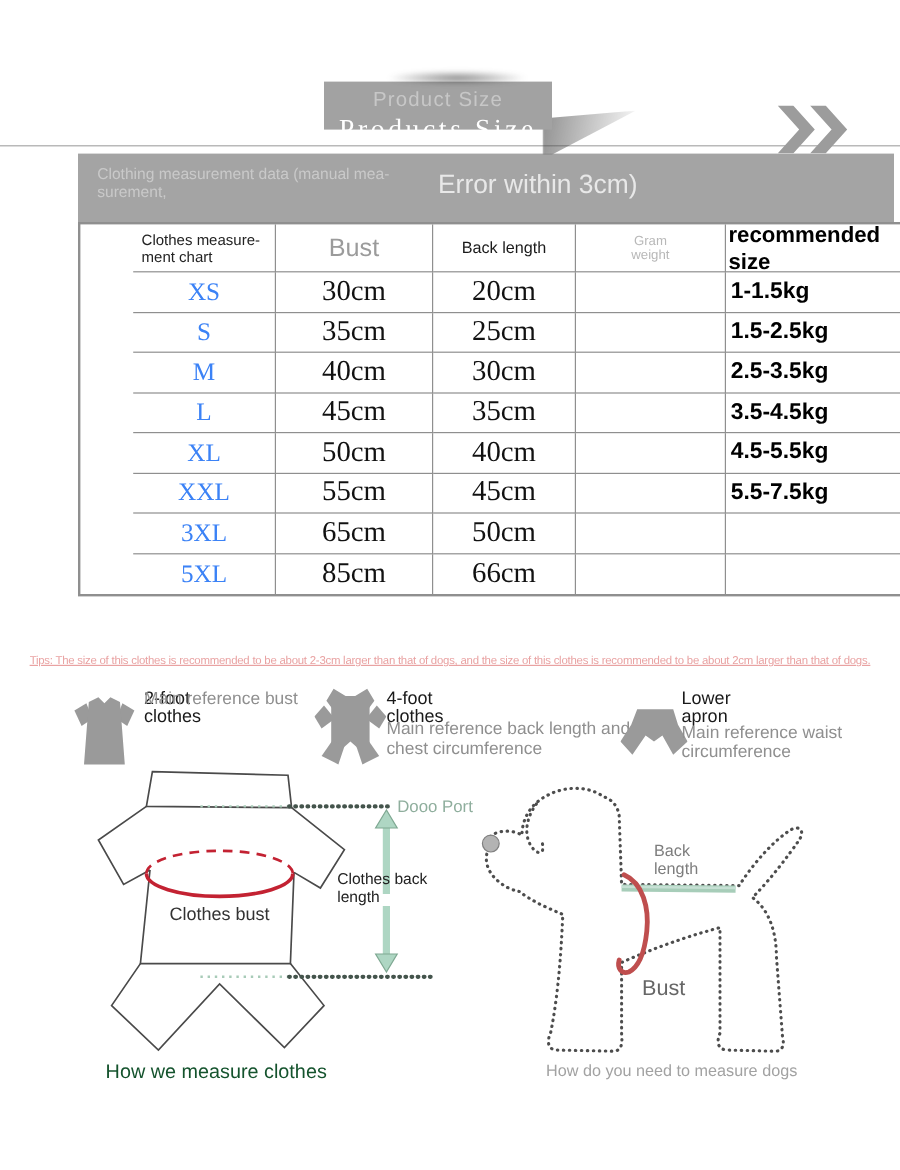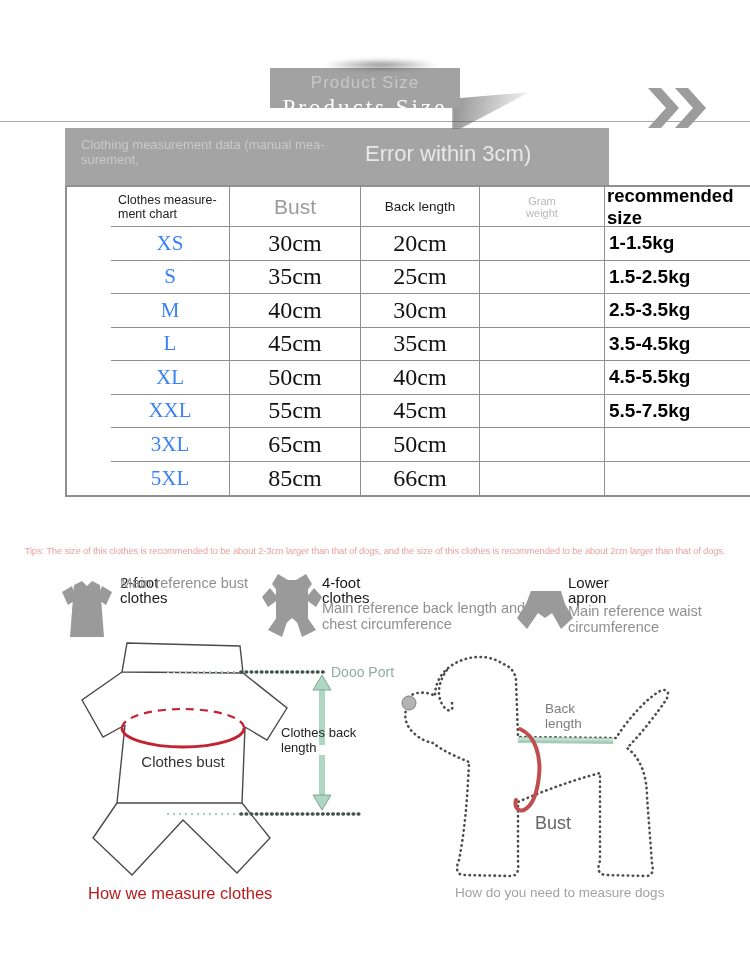--- a/index.html
+++ b/index.html
@@ -16,21 +16,21 @@
   .banner-title{margin-top:2px;font-family:"Liberation Serif",serif;font-size:23px;color:#ffffff;letter-spacing:3px;}
   .banner-smudge{left:322px;top:59px;width:118px;height:12px;z-index:4;
       background:radial-gradient(ellipse at center, rgba(40,40,40,.55), rgba(40,40,40,0) 70%);filter:blur(2px);}
   .banner-shadow{left:452px;top:92px;width:78px;height:37px;z-index:2;
       background:linear-gradient(100deg, rgba(70,70,70,.6), rgba(150,150,150,.03));
       clip-path:polygon(0 18%, 100% 0, 10% 100%, 0 100%);filter:blur(1px);}
 
   .chevrons{left:648px;top:88px;width:62px;height:40px;}
 
   
-  .thead-bar{left:65px;top:128px;width:544px;height:57px;background:#a4a4a4;}
+  .thead-bar{left:65px;top:128px;width:680px;height:57px;background:#a4a4a4;}
   .thead-small{position:absolute;left:16px;top:9px;width:260px;font-size:13px;line-height:15px;
       color:#c9c9c9;white-space:pre-line;}
   .thead-big{position:absolute;left:300px;top:13px;font-size:22px;color:#e8e8e8;}
 
   
   .size-table{left:65px;top:185px;width:660px;border:2px solid #8f8f8f;background:#fff;padding-left:44px;}
   .trow{display:grid;grid-template-columns:119px 131px 119px 125px 160px;}
   .trow > div{border-right:1.5px solid #8f8f8f;border-bottom:1.5px solid #8f8f8f;
       display:flex;align-items:center;justify-content:center;box-sizing:border-box;}
   .trow > div:last-child{border-right:none;}
@@ -42,28 +42,28 @@
   .h-bust{font-size:21px;color:#9b9b9b;}
   .h-back{font-size:13.5px;color:#1a1a1a;}
   .h-gram{font-size:11px;color:#b8b8b8;white-space:pre-line;text-align:center;line-height:12px;}
   .h-rec{font-size:18.5px;font-weight:bold;color:#000;justify-content:flex-start !important;padding-left:2px;}
   .c-size{font-family:"Liberation Serif",serif;font-size:21px;color:#3b82f6;}
   .c-cm{font-family:"Liberation Serif",serif;font-size:24px;color:#111;}
   .c-rec{font-size:19px;font-weight:bold;color:#000;justify-content:flex-start !important;padding-left:4px;}
 
   
   .tips{left:0;top:545px;width:750px;text-align:center;font-size:9.5px;letter-spacing:-0.2px;
-      color:#e9a2a2;white-space:nowrap;}
+      color:#e9a2a2;white-space:nowrap;text-decoration:underline;}
 
   
   .legend-title{font-size:15px;line-height:14.5px;color:#1a1a1a;white-space:pre-line;}
   .legend-desc{font-size:14.5px;line-height:15.5px;color:#8f8f8f;white-space:pre-line;}
 
   
-  .caption1{left:88px;top:884px;font-size:16.5px;color:#b91c1c;}
+  .caption1{left:88px;top:884px;font-size:16.5px;color:#14532d;}
   .caption2{left:455px;top:885px;font-size:13.5px;color:#a2a2a2;}
 
   svg{display:block;}
   .sil{fill:#9a9a9a;}
 </style>
 </head>
 <body>
 
 <div class="abs top-line"></div>
 

